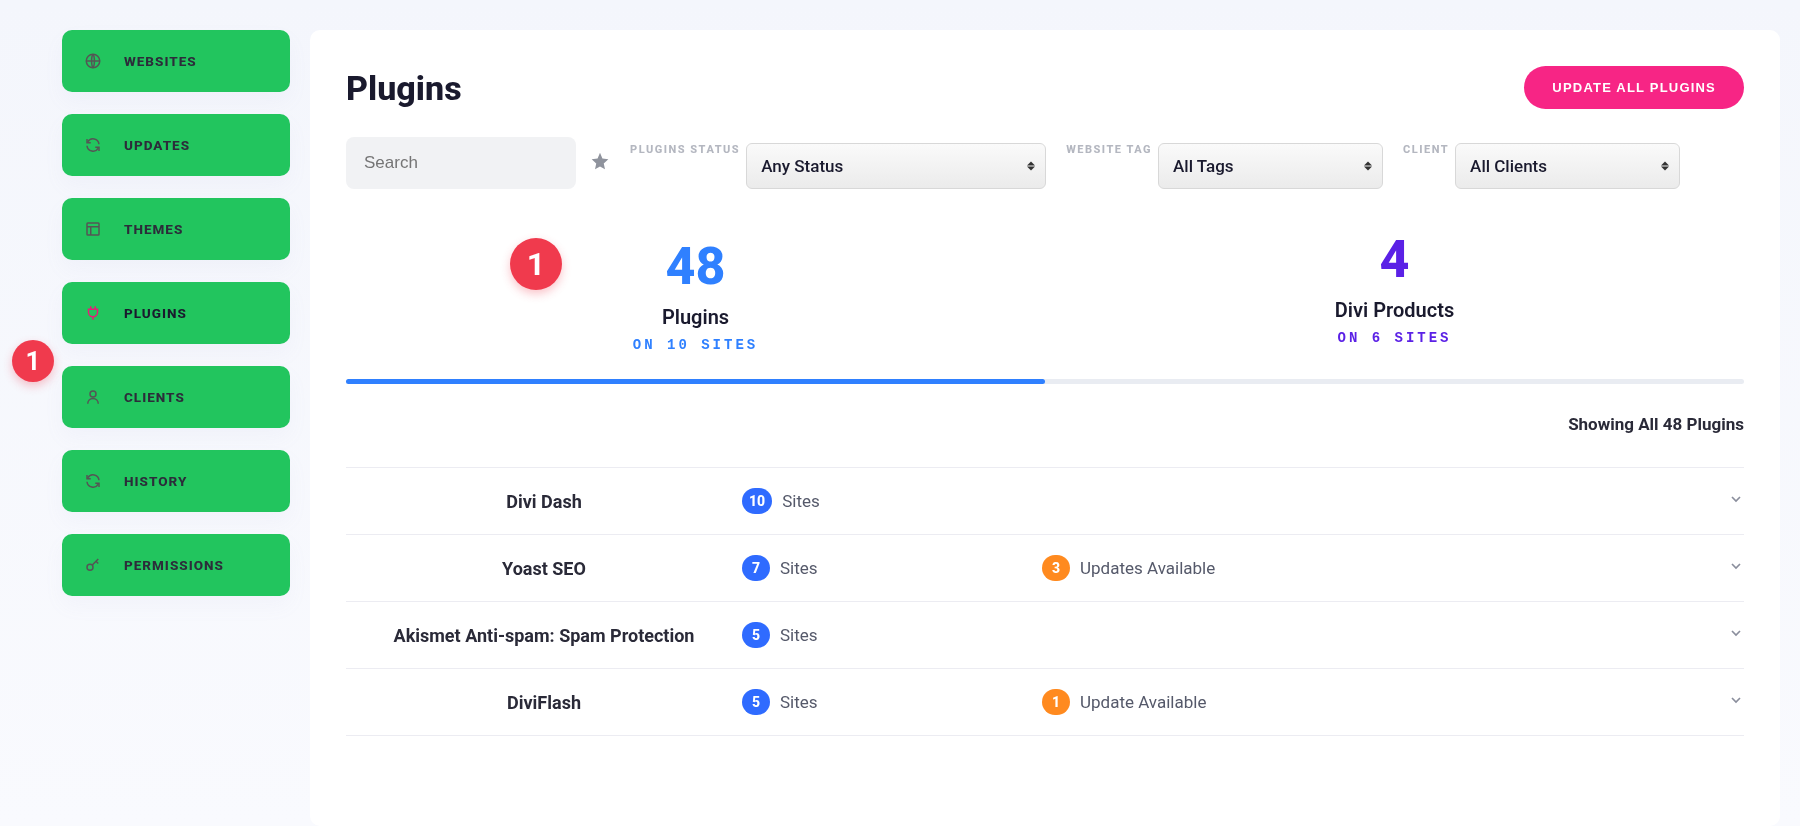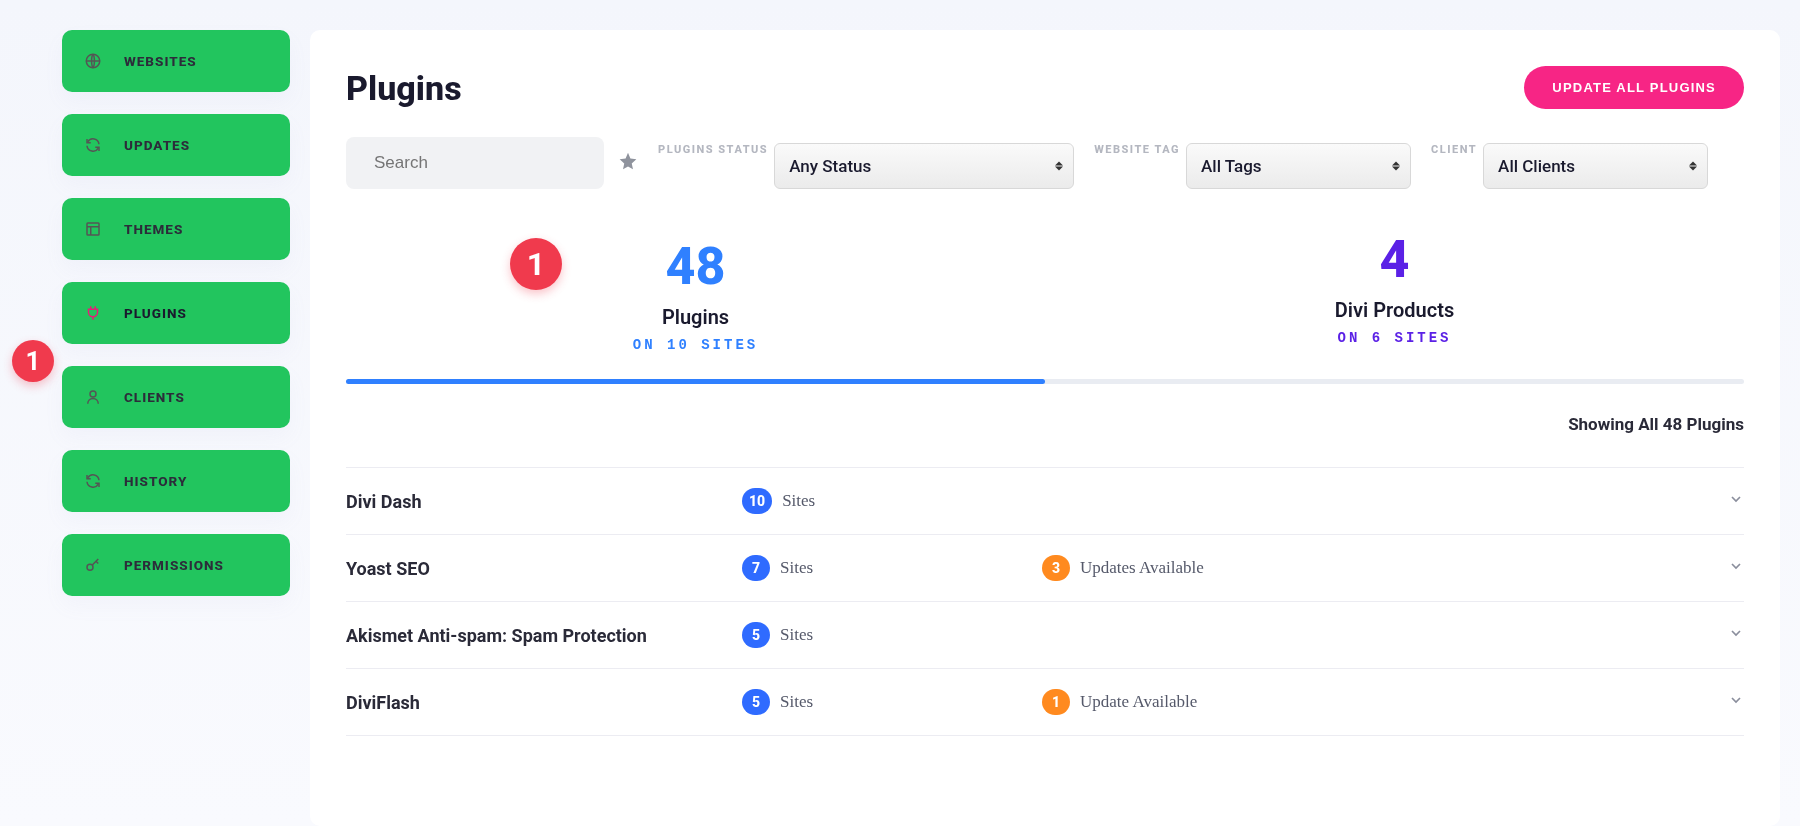--- a/index.html
+++ b/index.html
@@ -77,25 +77,25 @@
     border-radius: 28px;
     font-size: 13px;
     font-weight: 800;
     letter-spacing: 1.2px;
     cursor:pointer;
   }
   
   .filters { display:flex; align-items:flex-end; gap:20px; margin-bottom: 40px;}
   .search-group { display:flex; align-items:center; gap:14px; }
   .search-input {
-    width: 258px;
+    width: 230px;
     background:#f1f2f4;
     border:none;
     border-radius:8px;
-    padding:16px 28px;
+    padding:16px 18px;
     font-size:17px;
     color:#15803d;
   }
   .star-btn { color:#a1a4ab; cursor:pointer; }
   .filter-col { display:flex; flex-direction:row; gap:6px; }
   .filter-label { font-size:11px; font-weight:800; letter-spacing:1.5px; color:#b4b7c0;}
   .select {
     position:relative;
     background: linear-gradient(#fafafa,#ebebeb);
     border:1px solid #d8d8d8;
@@ -127,39 +127,39 @@
   .stat-num.purple { color:#5b21e6; }
   .stat-name { font-size:20px; font-weight:600; color:#1a1a2e;}
   .stat-sub { font-size:14px; font-weight:800; letter-spacing:3px; color:#2f80ff;font-family:Liberation Mono, monospace;}
   .stat-col:nth-child(2) .stat-sub { color:#5b21e6;}
   .tab-indicator {
     display:flex; height:5px; background:#e9ecf2; border-radius:3px; margin-bottom:30px;
   }
   .tab-indicator .active-bar { width:50%; background:#2f80ff; border-radius:3px;}
   .showing-row { text-align:right; font-size:17px; font-weight:700; color:#2a2a38; margin-bottom:33px;}
   
-  .plugin-list { border-top:1px solid #ececf2;}
+  .plugin-list { border-top:1px solid #ececf2;text-align:center;}
   .plugin-row {
     display:flex; align-items:center;
     padding:20px 0;
     border-bottom:1px solid #ececf2;
     cursor:pointer;
   }
   .pcell-name { width:396px; font-size:18px; font-weight:700; color:#2a2a38;}
   .pcell-sites { width:300px; display:flex; align-items:center; gap:10px;}
   .pcell-updates { flex:1; display:flex; align-items:center; gap:10px;}
   .pill {
     min-width:28px; height:26px; padding:0 7px;
     border-radius:14px;
     display:flex; align-items:center; justify-content:center;
     color:#fff; font-weight:800; font-size:14px;
   }
   .pill.blue { background:#2f6bff;}
   .pill.orange { background:#ff8a1f;}
-  .ptxt { font-size:17px; color:#55596a;font-family:Liberation Serif, serif;}
+  .ptxt { font-size:17px; color:#55596a;}
   .chev-toggle { color:#8a8e9c; }
 </style>
 </head>
 <body>
 
 <div class="wrap">
 
   <div class="sidebar">
     <div class="badge-marker m1">1</div>
 

